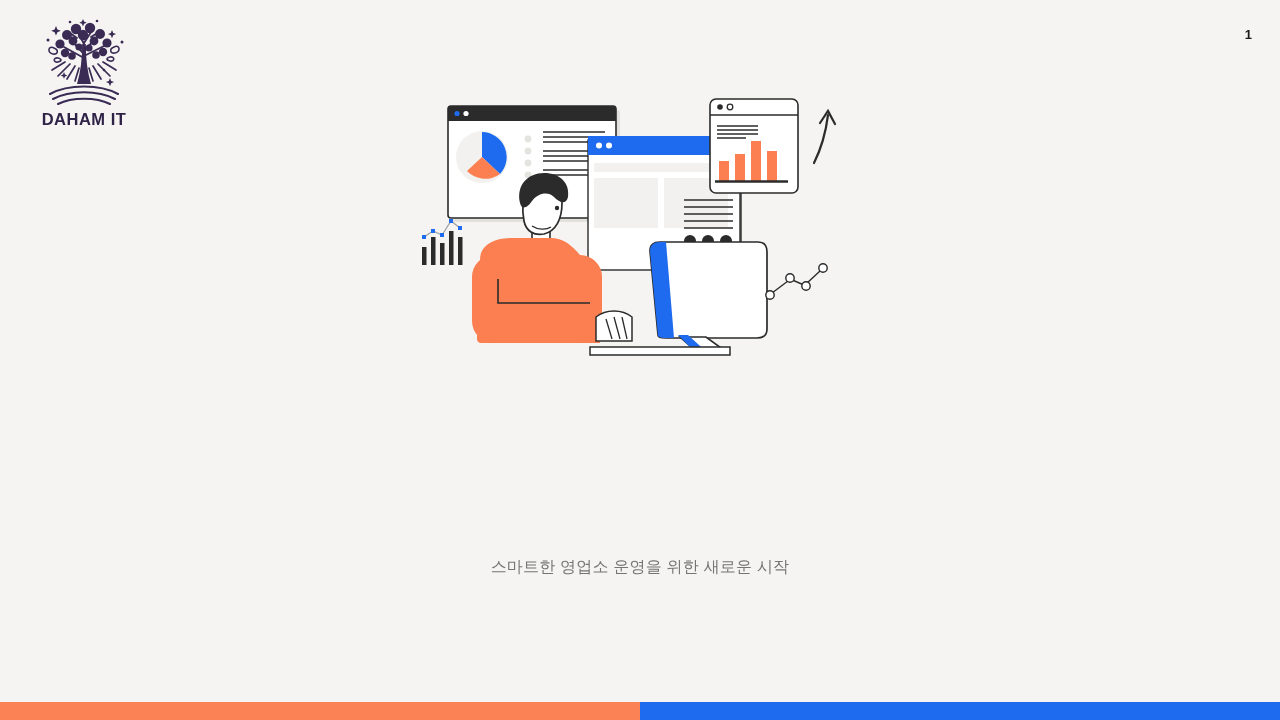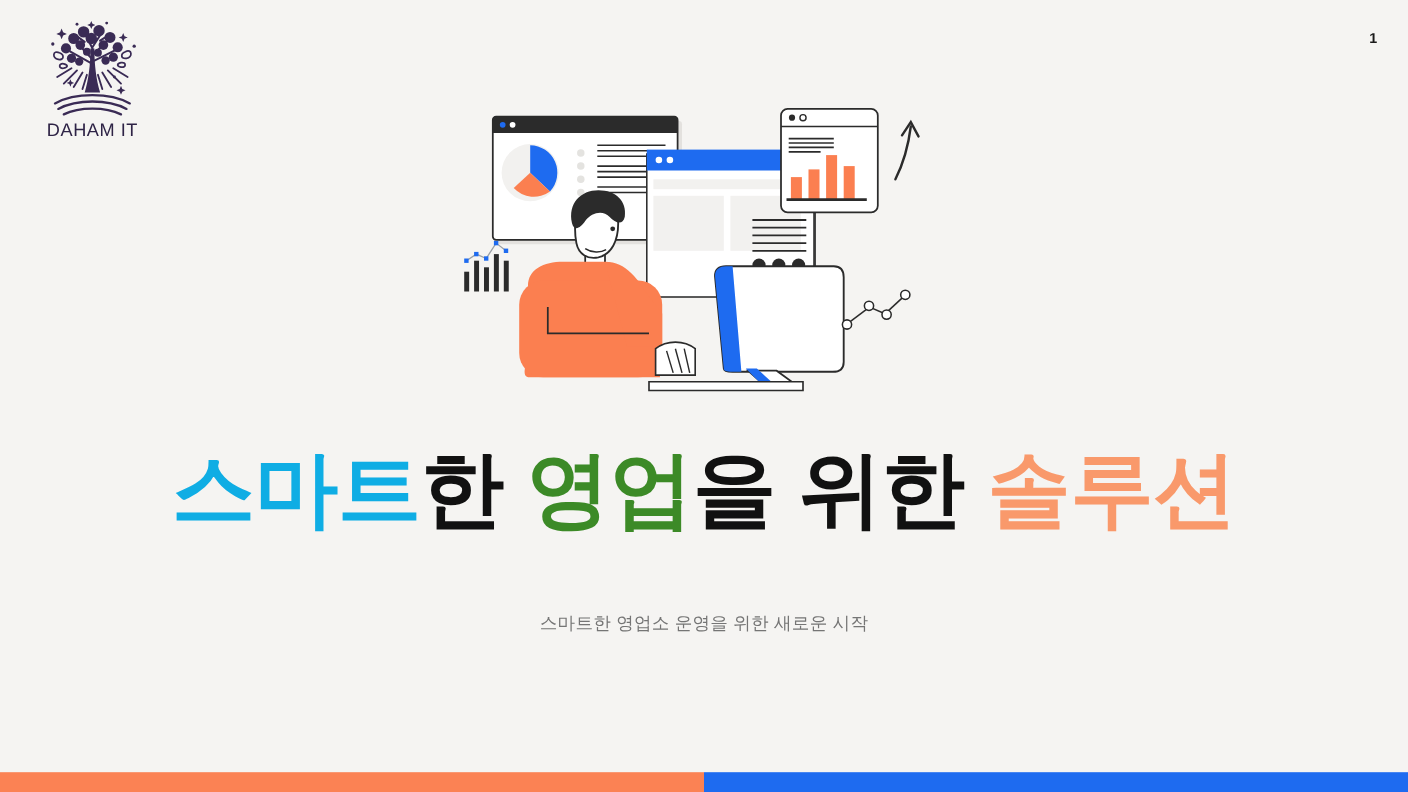--- a/index.html
+++ b/index.html
@@ -18,21 +18,21 @@
 
   
   #logo-block {
     position:absolute; left:24px; top:14px;
     width:120px; height:125px;
     display:flex; flex-direction:column; align-items:center;
   }
   #logo-mark { width:100px; height:95px; display:block; }
   #logo-wordmark {
     margin-top:2px;
-    font-size:16.5px; font-weight:normal; letter-spacing:0.5px;
+    font-size:16.5px; font-weight:bold; letter-spacing:0.5px;
     color:#2E2346; line-height:1;
     font-family:"Liberation Sans", sans-serif;
   }
 
   
   #page-number {
     position:absolute; right:28px; top:28px;
     font-size:13px; font-weight:bold; color:#1A1A1A;
     line-height:1;
   }
@@ -313,23 +313,20 @@
         <line x1="380" y1="194" x2="394" y2="200"></line>
         <line x1="396" y1="199" x2="410" y2="186"></line>
         <circle cx="360" cy="210" r="4.2" fill="#FFFFFF"></circle>
         <circle cx="380" cy="193" r="4.2" fill="#FFFFFF"></circle>
         <circle cx="396" cy="201" r="4.2" fill="#FFFFFF"></circle>
         <circle cx="413" cy="183" r="4.2" fill="#FFFFFF"></circle>
       </g>
     </svg>
   </div>
 
-  <h1 id="headline">
-    <span class="seg-cyan">스마트</span><span class="seg-dark">한 </span><span class="seg-green">영업</span><span class="seg-dark">을 위한 </span><span class="seg-salmon">솔루션</span>
-  </h1>
 
   <p id="subtitle">스마트한 영업소 운영을 위한 새로운 시작</p>
 
   <div id="footer-bar">
     <div id="footer-bar-left"></div>
     <div id="footer-bar-right"></div>
   </div>
 
 </div>
 

